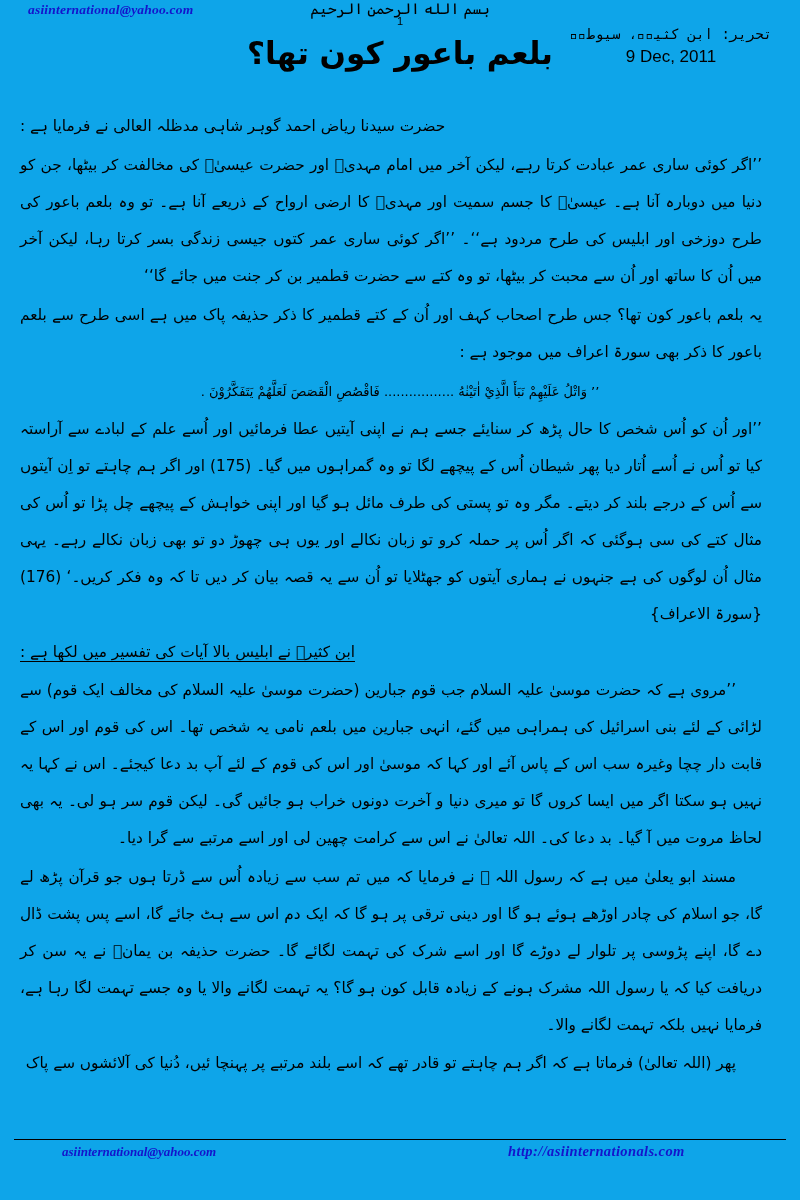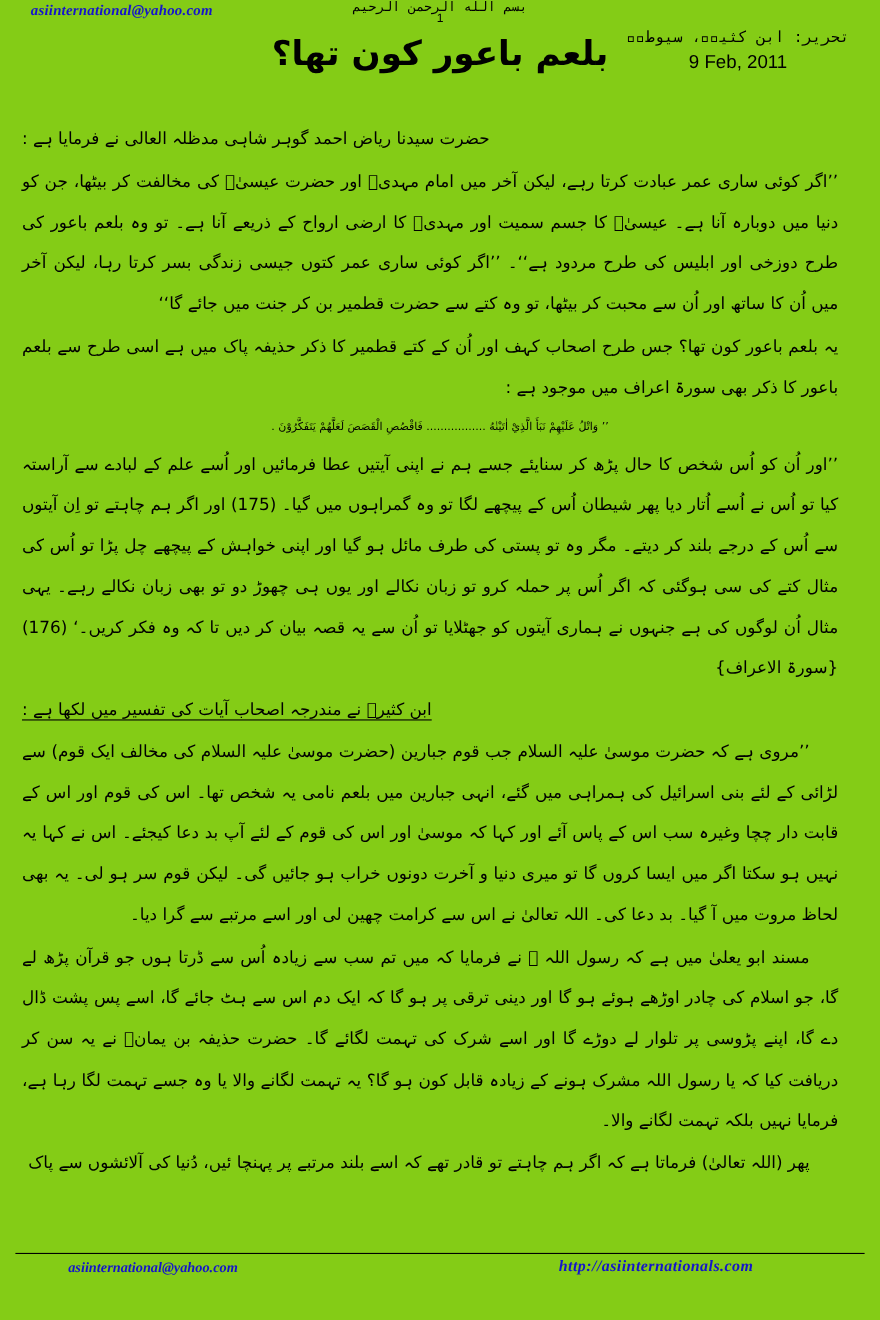--- a/index.html
+++ b/index.html
@@ -16,21 +16,21 @@
     font-family: "DejaVu Sans", sans-serif;
     color: #000000;
   }
 
   .page {
     width: 800px;
     height: 1200px;
     position: relative;
     box-sizing: border-box;
     padding: 0 14px;
-    background: #84cc16;
+    background: #0ea5e9;
   }
 
   
   .header {
     position: relative;
     height: 108px;
   }
   .hdr-email {
     position: absolute;
     top: 2px;
@@ -45,22 +45,22 @@
     white-space: nowrap;
   }
   .hdr-center {
     position: absolute;
     top: 0;
     left: 0;
     right: 0;
     text-align: center;
   }
   .bismillah {
-    font-family: Liberation Mono, monospace;
-    font-size: 12px;
+    font-family: Liberation Sans, sans-serif;
+    font-size: 15px;
     direction: rtl;
     color: #000;
     line-height: 1.1;
     margin: 1px 0 0 0;
   }
   .page-num {
     font-family: "Liberation Sans", sans-serif;
     font-size: 11px;
     color: #000;
     line-height: 1;
@@ -120,21 +120,21 @@
   .para.indent {
     text-indent: 26px;
   }
   .para.tight {
     line-height: 2.3;
   }
   .ayah-ar {
     direction: rtl;
     text-align: center;
     font-family: "DejaVu Sans", sans-serif;
-    font-size: 10px;
+    font-size: 13px;
     line-height: 2.3;
     margin: 6px 0 4px 0;
     letter-spacing: 0.3px;
   }
   .underline-head {
     text-decoration: underline;
     text-underline-offset: 4px;
     text-align: left;
     line-height: 2.3;
     margin: 0 0 2px 0;
@@ -191,38 +191,38 @@
     <div class="hdr-email">asiinternational@yahoo.com</div>
 
     <div class="hdr-center">
       <div class="bismillah">بسم الله الرحمن الرحيم</div>
       <div class="page-num">1</div>
       <h1 class="doc-title">بلعم باعور کون تھا؟</h1>
     </div>
 
     <div class="hdr-right">
       <div class="author-line">تحریر: ابن کثیرؒ، سیوطیؒ</div>
-      <div class="doc-date">9 Feb, 2011</div>
+      <div class="doc-date">9 Dec, 2011</div>
     </div>
 
   </div>
 
   <div class="body-content">
 
     <p class="para lead">حضرت سیدنا ریاض احمد گوہر شاہی مدظلہ العالی نے فرمایا ہے :</p>
 
     <p class="para">’’اگر کوئی ساری عمر عبادت کرتا رہے، لیکن آخر میں امام مہدیؑ اور حضرت عیسیٰؑ کی مخالفت کر بیٹھا، جن کو دنیا میں دوبارہ آنا ہے۔ عیسیٰؑ کا جسم سمیت اور مہدیؑ کا ارضی ارواح کے ذریعے آنا ہے۔ تو وہ بلعم باعور کی طرح دوزخی اور ابلیس کی طرح مردود ہے‘‘۔ ’’اگر کوئی ساری عمر کتوں جیسی زندگی بسر کرتا رہا، لیکن آخر میں اُن کا ساتھ اور اُن سے محبت کر بیٹھا، تو وہ کتے سے حضرت قطمیر بن کر جنت میں جائے گا‘‘</p>
 
     <p class="para">یہ بلعم باعور کون تھا؟ جس طرح اصحاب کہف اور اُن کے کتے قطمیر کا ذکر حذیفہ پاک میں ہے اسی طرح سے بلعم باعور کا ذکر بھی سورۃ اعراف میں موجود ہے :</p>
 
     <p class="ayah-ar">’’ وَاتْلُ عَلَيْهِمْ نَبَأَ الَّذِيْ اٰتَيْنٰهُ ................. فَاقْصُصِ الْقَصَصَ لَعَلَّهُمْ يَتَفَكَّرُوْنَ .</p>
 
     <p class="para">’’اور اُن کو اُس شخص کا حال پڑھ کر سنایئے جسے ہم نے اپنی آیتیں عطا فرمائیں اور اُسے علم کے لبادے سے آراستہ کیا تو اُس نے اُسے اُتار دیا پھر شیطان اُس کے پیچھے لگا تو وہ گمراہوں میں گیا۔ (175) اور اگر ہم چاہتے تو اِن آیتوں سے اُس کے درجے بلند کر دیتے۔ مگر وہ تو پستی کی طرف مائل ہو گیا اور اپنی خواہش کے پیچھے چل پڑا تو اُس کی مثال کتے کی سی ہوگئی کہ اگر اُس پر حملہ کرو تو زبان نکالے اور یوں ہی چھوڑ دو تو بھی زبان نکالے رہے۔ یہی مثال اُن لوگوں کی ہے جنہوں نے ہماری آیتوں کو جھٹلایا تو اُن سے یہ قصہ بیان کر دیں تا کہ وہ فکر کریں۔‘ (176) {سورۃ الاعراف}</p>
 
-    <p class="para underline-head">ابن کثیرؒ نے مندرجہ اصحاب آیات کی تفسیر میں لکھا ہے :</p>
+    <p class="para underline-head">ابن کثیرؒ نے ابلیس بالا آیات کی تفسیر میں لکھا ہے :</p>
 
     <p class="para indent">’’مروی ہے کہ حضرت موسیٰ علیہ السلام جب قوم جبارین (حضرت موسیٰ علیہ السلام کی مخالف ایک قوم) سے لڑائی کے لئے بنی اسرائیل کی ہمراہی میں گئے، انہی جبارین میں بلعم نامی یہ شخص تھا۔ اس کی قوم اور اس کے قابت دار چچا وغیرہ سب اس کے پاس آئے اور کہا کہ موسیٰ اور اس کی قوم کے لئے آپ بد دعا کیجئے۔ اس نے کہا یہ نہیں ہو سکتا اگر میں ایسا کروں گا تو میری دنیا و آخرت دونوں خراب ہو جائیں گی۔ لیکن قوم سر ہو لی۔ یہ بھی لحاظ مروت میں آ گیا۔ بد دعا کی۔ اللہ تعالیٰ نے اس سے کرامت چھین لی اور اسے مرتبے سے گرا دیا۔</p>
 
     <p class="para indent">مسند ابو یعلیٰ میں ہے کہ رسول اللہ ﷺ نے فرمایا کہ میں تم سب سے زیادہ اُس سے ڈرتا ہوں جو قرآن پڑھ لے گا، جو اسلام کی چادر اوڑھے ہوئے ہو گا اور دینی ترقی پر ہو گا کہ ایک دم اس سے ہٹ جائے گا، اسے پس پشت ڈال دے گا، اپنے پڑوسی پر تلوار لے دوڑے گا اور اسے شرک کی تہمت لگائے گا۔ حضرت حذیفہ بن یمانؓ نے یہ سن کر دریافت کیا کہ یا رسول اللہ مشرک ہونے کے زیادہ قابل کون ہو گا؟ یہ تہمت لگانے والا یا وہ جسے تہمت لگا رہا ہے، فرمایا نہیں بلکہ تہمت لگانے والا۔</p>
 
     <p class="para indent tight">پھر (اللہ تعالیٰ) فرماتا ہے کہ اگر ہم چاہتے تو قادر تھے کہ اسے بلند مرتبے پر پہنچا ئیں، دُنیا کی آلائشوں سے پاک</p>
 
   </div>
 
   <div class="footer">

